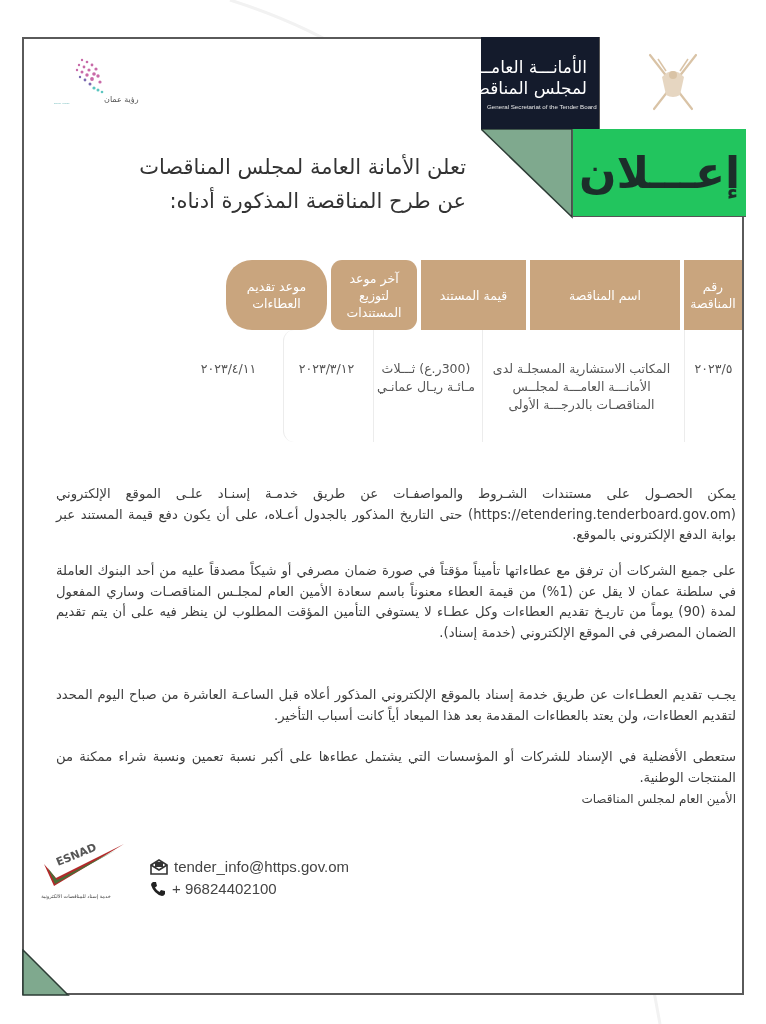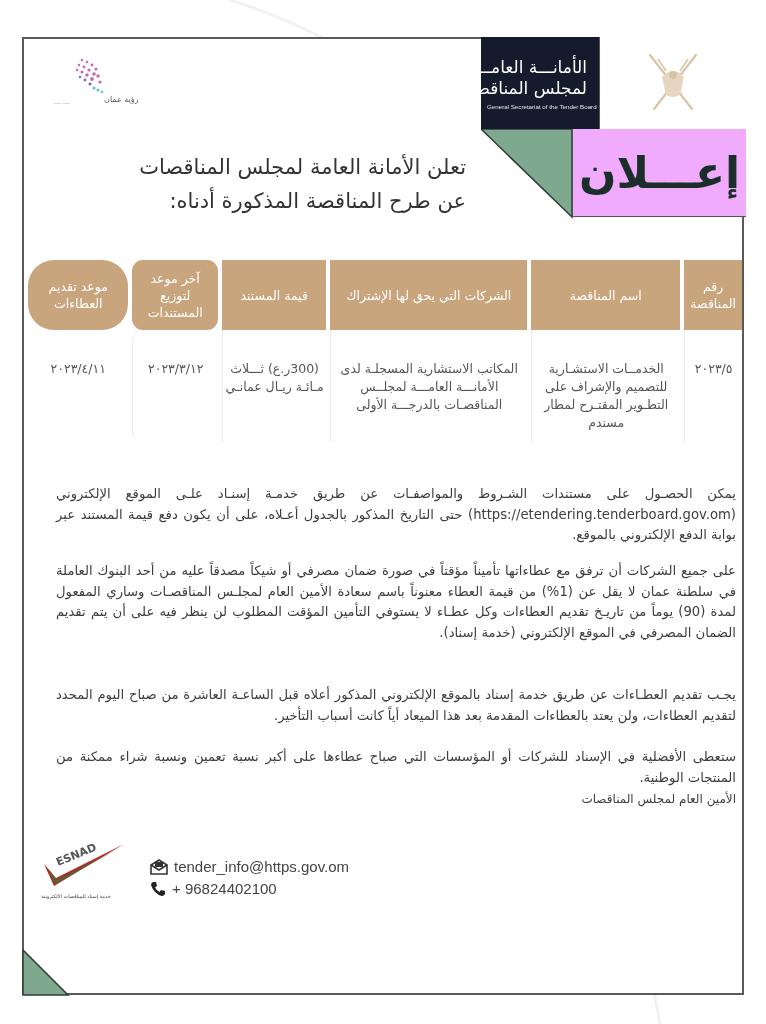--- a/index.html
+++ b/index.html
@@ -23,21 +23,21 @@
   .brand-dark .ar2 { position:absolute; right:12px; top:41px; color:#fff; font-size:17px; direction:rtl; white-space:nowrap; letter-spacing:0.5px;}
   .brand-dark .en { position:absolute; left:6px; top:66px; color:#e8e8e8; font-size:6.2px; white-space:nowrap; font-family:"Liberation Sans", sans-serif;}
   .emblem-box {
     position:absolute; left:599px; top:37px; width:147px; height:92px; background:#fff;
     border-left:1px solid #555; box-sizing:border-box;
   }
   .emblem-box svg { position:absolute; left:40px; top:10px; }
   .divider-h { position:absolute; left:481px; top:129px; width:265px; height:1px; background:#555; }
   .green-tri { position:absolute; left:481px; top:129px; }
   .ilan-box {
-    position:absolute; left:572px; top:129px; width:174px; height:88px; background:#f0abfc;
+    position:absolute; left:572px; top:129px; width:174px; height:88px; background:#22c55e;
     border-left:1px solid #555; border-bottom:1px solid #555; box-sizing:border-box;
     display:flex; align-items:center; justify-content:center;
   }
   .ilan-box span { font-size:44px; color:#1c2e2a; font-weight:bold; direction:rtl; }
   .announce-title {
     position:absolute; right:300px; top:150px; text-align:right; direction:rtl;
     font-size:21px; color:#333; line-height:34px; white-space:nowrap;
   }
   
   .vision-logo { position:absolute; left:52px; top:52px; }
@@ -137,39 +137,37 @@
 
 <div class="announce-title">
   <div>تعلن الأمانة العامة لمجلس المناقصات</div>
   <div>عن طرح المناقصة المذكورة أدناه:</div>
 </div>
 
 <div class="tbl">
   <div class="thead">
     <div class="th c1">رقم المناقصة</div>
     <div class="th c2">اسم المناقصة</div>
-    <div class="th c3">الشركات التي يحق لها الإشتراك</div>
     <div class="th c4">قيمة المستند</div>
     <div class="th c5">آخر موعد لتوزيع المستندات</div>
     <div class="th c6">موعد تقديم العطاءات</div>
   </div>
   <div class="tbody">
     <div class="td c1">٢٠٢٣/٥</div>
-    <div class="td c2">الخدمــات الاستشـارية للتصميم والإشراف على التطـوير المقتـرح لمطار مسندم</div>
     <div class="td c3">المكاتب الاستشارية المسجلـة لدى الأمانـــة العامـــة لمجلــس المناقصـات بالدرجـــة الأولى</div>
     <div class="td c4">(300ر.ع) ثـــلاث مـائـة ريـال عمانـي</div>
     <div class="td c5">٢٠٢٣/٣/١٢</div>
     <div class="td c6">٢٠٢٣/٤/١١</div>
   </div>
 </div>
 
 <div class="para p1">يمكن الحصـول على مستندات الشـروط والمواصفـات عن طريق خدمـة إسنـاد علـى الموقع الإلكتروني (https://etendering.tenderboard.gov.om) حتى التاريخ المذكور بالجدول أعـلاه، على أن يكون دفع قيمة المستند عبر بوابة الدفع الإلكتروني بالموقع.</div>
 <div class="para p2">على جميع الشركات أن ترفق مع عطاءاتها تأميناً مؤقتاً في صورة ضمان مصرفي أو شيكاً مصدقاً عليه من أحد البنوك العاملة في سلطنة عمان لا يقل عن (1%) من قيمة العطاء معنوناً باسم سعادة الأمين العام لمجلـس المناقصـات وساري المفعول لمدة (90) يوماً من تاريـخ تقديم العطاءات وكل عطـاء لا يستوفي التأمين المؤقت المطلوب لن ينظر فيه على أن يتم تقديم الضمان المصرفي في الموقع الإلكتروني (خدمة إسناد).</div>
 <div class="para p3">يجـب تقديم العطـاءات عن طريق خدمة إسناد بالموقع الإلكتروني المذكور أعلاه قبل الساعـة العاشرة من صباح اليوم المحدد لتقديم العطاءات، ولن يعتد بالعطاءات المقدمة بعد هذا الميعاد أياً كانت أسباب التأخير.</div>
-<div class="para p4">ستعطى الأفضلية في الإسناد للشركات أو المؤسسات التي صباح عطاءها على أكبر نسبة تعمين ونسبة شراء ممكنة من المنتجات الوطنية.</div>
+<div class="para p4">ستعطى الأفضلية في الإسناد للشركات أو المؤسسات التي يشتمل عطاءها على أكبر نسبة تعمين ونسبة شراء ممكنة من المنتجات الوطنية.</div>
 <div class="sig">الأمين العام لمجلس المناقصات</div>
 
 <svg class="esnad-logo" width="90" height="50" viewBox="0 0 90 50">
   <path d="M8 22 L18 44 L88 2 L20 36 Z" fill="#b22a2a"></path>
   <path d="M12 26 L19 42 L80 8 L21 38 Z" fill="#2e7d3a" opacity="0.8"></path>
   <text x="22" y="24" font-size="11" font-weight="bold" fill="#555" font-family="DejaVu Sans, sans-serif" transform="rotate(-22 22 24)">ESNAD</text>
 </svg>
 <div class="esnad-cap">خدمة إسناد للمناقصات الالكترونية</div>
 
 <div class="contact c-email">

